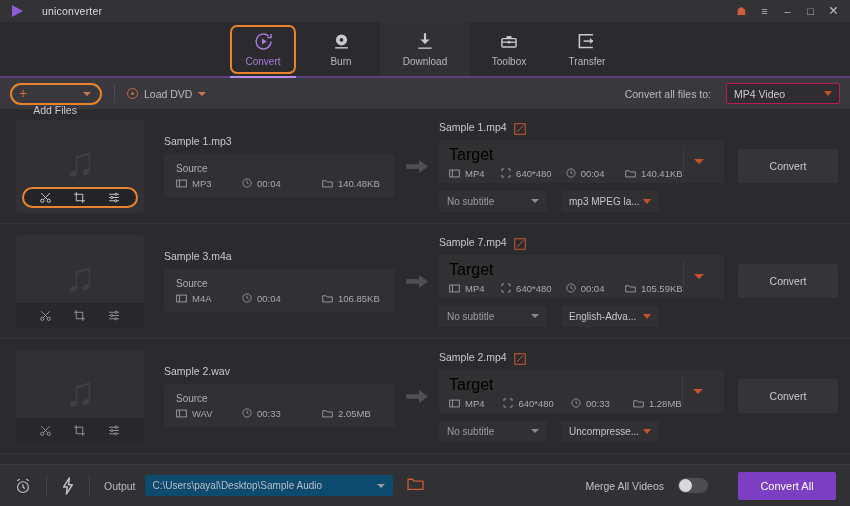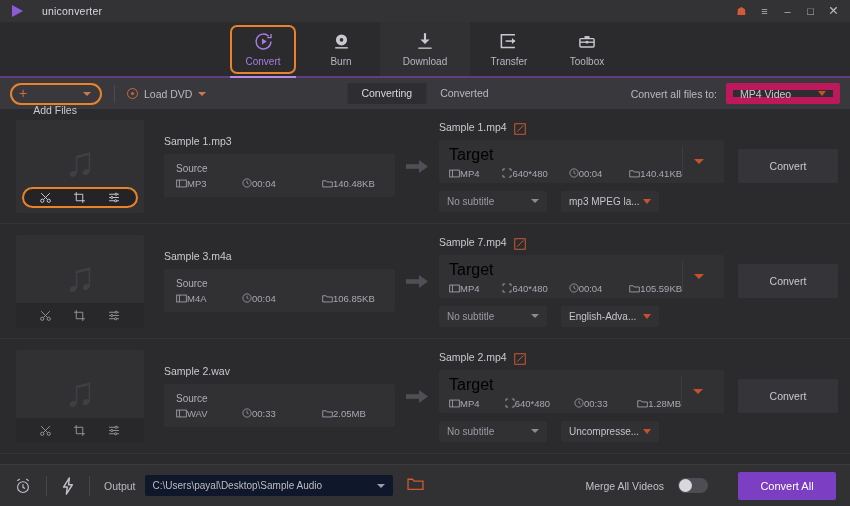--- a/index.html
+++ b/index.html
@@ -114,25 +114,25 @@
   .seg {
     position:absolute; left:50%; transform:translateX(-50%);
     display:flex; background:#39393d; border-radius:2px; overflow:hidden;
   }
   .seg div {
     font-size:10.5px; color:#b8b8c0; padding:4px 14px; line-height:1.2;
   }
   .seg div.on { background:#2e2e31; color:#d9d9de; }
 
   .convall {
-    margin-left:auto; display:flex; align-items:center; gap:9px;
+    margin-left:auto; display:flex; align-items:center; gap:15px;
   }
   .convall .lbl { font-size:10.5px; color:#b9b9c0; }
   .sel-box2 {
-    width:114px; height:21px; background:#2e2e31; border:7px solid #be185d;
+    width:114px; height:21px; background:#2e2e31; border:1px solid #be185d;
     display:flex; align-items:center; padding:0 7px;
     font-size:10.5px; color:#c9c9cf; border-radius:2px;
   }
   .sel-box2 .caret-r {
     margin-left:auto; width:0;height:0;
     border-left:4.5px solid transparent;border-right:4.5px solid transparent;
     border-top:5px solid #c8502d;
   }
 
   
@@ -165,21 +165,21 @@
 
   .mid { flex: 1 1 auto; padding-left: 20px; min-width:0; }
   .fname { font-size: 10.5px; color:#c9c9cf; margin-bottom: 7px; }
   .panel {
     background:#313134; border-radius:2px; height: 43px;
     padding: 6px 12px;
     display:flex; flex-direction:column; justify-content:center; gap:4px;
   }
   .panel .plabel { font-size:10px; color:#aeaeb6; }
   .meta { display:flex; align-items:center; gap:4px; }
-  .meta .m { display:flex; align-items:center; font-size:9.5px; color:#a8a8b0; }
+  .meta .m { display:flex; align-items:center; gap:5px; font-size:9.5px; color:#a8a8b0; }
   .meta .m svg { display:block; }
 
   .arrow-col { width: 44px; flex:0 0 auto; display:flex; align-items:center; justify-content:center; }
   .arr { opacity:.55; }
 
   .right { width: 285px; flex: 0 0 auto; }
   .tgt-head { display:flex; align-items:center; gap:7px; margin-bottom: 7px; }
   .tgt-head .tn { font-size:10.5px; color:#c9c9cf; }
   .edit-ico { width:12px; height:12px; }
   .tpanel {
@@ -222,21 +222,21 @@
   
   .bottom {
     height: 42px; background:#313134;
     display:flex; align-items:center; padding: 0 14px;
     flex: 0 0 auto; border-top:1px solid #3a3a3f;
   }
   .bi { color:#c0c0c7; display:flex; align-items:center; }
   .bsep { width:1px; height:20px; background:#45454a; margin: 0 14px; }
   .outlbl { font-size:10.5px; color:#b9b9c0; margin-right: 9px; }
   .outbox {
-    width: 248px; height: 21px; background:#0f172a;
+    width: 248px; height: 21px; background:#0c4a6e;
     display:flex; align-items:center; padding: 0 8px;
     font-size:10px; color:#bdbdc4; border-radius:2px;
   }
   .outbox .caret-g2 {
     margin-left:auto; width:0;height:0;
     border-left:4px solid transparent;border-right:4px solid transparent;
     border-top:4.5px solid #9d9da5;
   }
   .folder-ico { margin-left: 14px; }
   .merge { margin-left:auto; display:flex; align-items:center; gap:14px; }
@@ -305,64 +305,60 @@
           <path d="M12 2v12" stroke-width="2.6"></path>
             <path d="M6.5 9.5L12 15l5.5-5.5" fill="#c9c9cf" stroke="none"></path>
           <path d="M4 20h16" stroke-width="1.6"></path>
         </svg>
       </div>
       <span>Download</span>
     </div>
 
     <div class="nav-item">
       <div class="nav-ico">
-        <svg width="22" height="21" viewBox="0 0 26 22" fill="none" stroke="#c9c9cf" stroke-width="1.8">
-          <path d="M20 3H4v15h16"></path>
-          <path d="M9 10.5h11" stroke-width="1.8"></path>
-          <path d="M16.5 7l4 3.5-4 3.5z" fill="#c9c9cf" stroke="none"></path>
-        </svg>
-      </div>
-      <span>Transfer</span>
-    </div>
-
-    <div class="nav-item">
-      <div class="nav-ico">
         <svg width="20" height="21" viewBox="0 0 24 24" fill="none" stroke="#c9c9cf" stroke-width="1.7">
           <path d="M9 5.5h6v2.5H9z" fill="#c9c9cf" stroke="none"></path>
           <rect x="3.5" y="8.5" width="17" height="10" rx="1.2" fill="none"></rect>
           <path d="M3.5 12.8h17" stroke-width="1.6"></path>
           <path d="M10.5 11.3h3v3h-3z" fill="#c9c9cf" stroke="none"></path>
         </svg>
       </div>
       <span>Toolbox</span>
     </div>
+
+    <div class="nav-item">
+      <div class="nav-ico">
+        <svg width="22" height="21" viewBox="0 0 26 22" fill="none" stroke="#c9c9cf" stroke-width="1.8">
+          <path d="M20 3H4v15h16"></path>
+          <path d="M9 10.5h11" stroke-width="1.8"></path>
+          <path d="M16.5 7l4 3.5-4 3.5z" fill="#c9c9cf" stroke="none"></path>
+        </svg>
+      </div>
+      <span>Transfer</span>
+    </div>
   </div>
 
   <div class="toolbar">
 
     <div class="addfiles">
       <span class="plus">+</span>
       <span class="cap">Add Files</span>
       <span class="caret-sm"></span>
     </div>
 
     <div class="divider-v"></div>
 
     <div class="loaddvd">
       <span class="dvd-ico">
           <i></i>
         </span>
       <span>Load DVD</span>
       <span class="caret-sm"></span>
     </div>
 
-    <div class="seg">
-      <div class="on">Converting</div>
-      <div>Converted</div>
-    </div>
 
     <div class="convall">
       <span class="lbl">Convert all files to:</span>
       <div class="sel-box2">
         <span>MP4 Video</span>
         <span class="caret-r"></span>
       </div>
     </div>
   </div>
 

